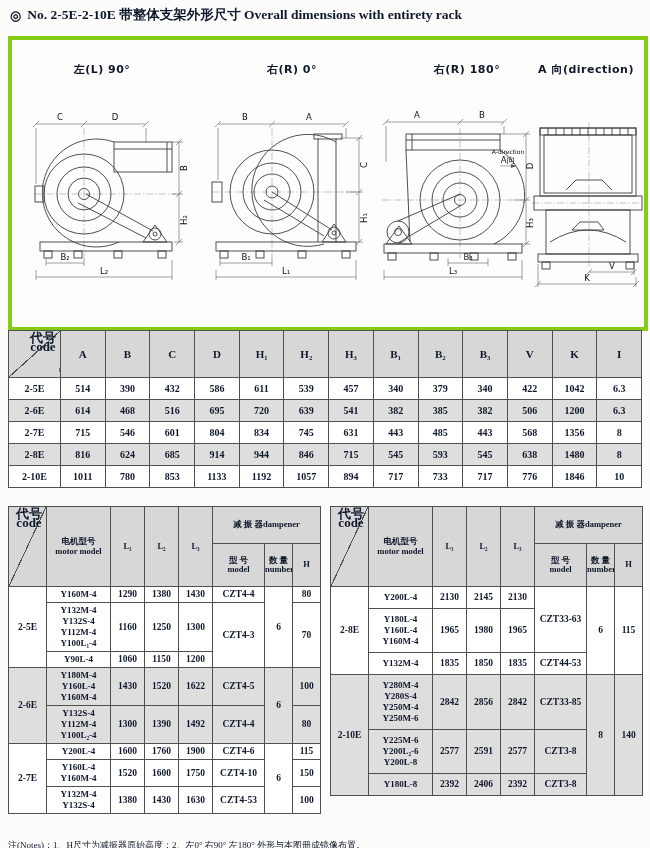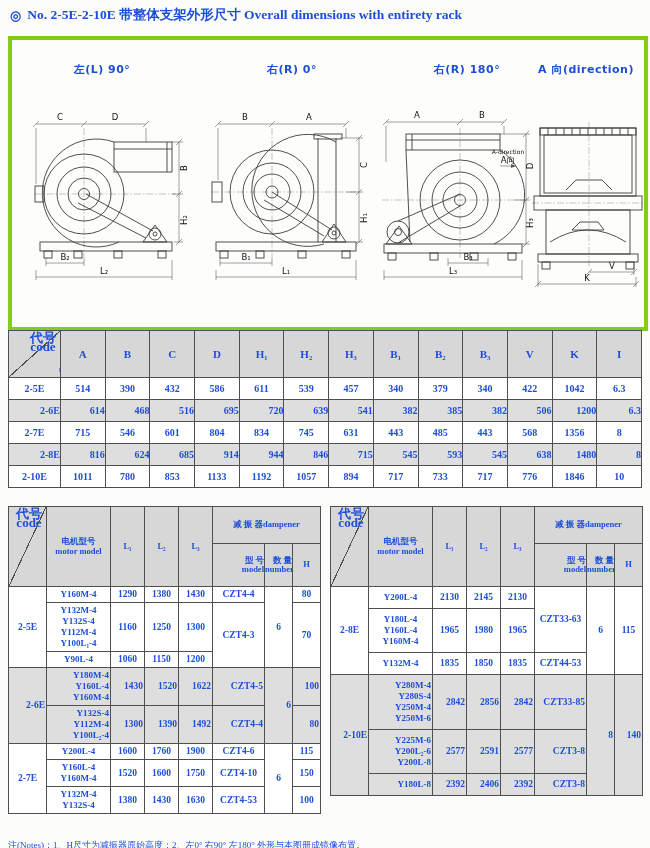--- a/index.html
+++ b/index.html
@@ -1,50 +1,50 @@
 <!DOCTYPE html>
 <html><head>
 <meta charset="utf-8">
 <style>
   html,body{margin:0;padding:0;background:#e9e9e9;}
-  .page{position:relative;width:650px;height:848px;background:#fcfcfb;font-family:"Liberation Serif",serif;color:#1d4ed8;overflow:hidden;}
+  .page{position:relative;width:650px;height:848px;background:#fcfcfb;font-family:"Liberation Serif",serif;color:#0f172a;overflow:hidden;}
   
   .title{position:absolute;left:10px;top:6px;width:630px;font-size:13.5px;font-weight:bold;white-space:nowrap;}
   .bullet{display:inline-block;margin-right:6px;font-size:13px;transform:translateY(1px);}
   
   .panel{position:absolute;left:8px;top:36px;width:632px;height:287px;border:4px solid #84cc16;background:#fdfdfc;}
   .viewlabel{position:absolute;top:22px;font-size:11px;font-weight:bold;text-align:center;font-family:"DejaVu Sans",sans-serif;letter-spacing:.5px;}
   .draw{position:absolute;top:62px;height:188px;}
   .ol line,.ol path,.ol rect,.ol circle{stroke:#3c3c3c;stroke-width:.9;fill:none;}
   .cl line{stroke:#8a8a8a;stroke-width:.5;stroke-dasharray:7 2 1.5 2;fill:none;}
   .dim line{stroke:#555;stroke-width:.55;fill:none;}
   .tx{font-family:"DejaVu Sans",sans-serif;font-size:8.5px;fill:#111;text-anchor:middle;}
   .txs{font-family:"DejaVu Sans",sans-serif;font-size:6px;fill:#111;text-anchor:middle;}
   
   table{border-collapse:collapse;table-layout:fixed;background:#fff;}
   th,td{border:1px solid #4f4f4f;text-align:center;vertical-align:middle;font-weight:bold;overflow:hidden;padding:0;}
-  tr.shaded td{background:#dedede;text-align:right;}
+  tr.shaded td{background:#dedede;}
   .corner{position:relative;background:#d7d7d7;}
   .diag{position:absolute;inset:0;background:linear-gradient(to bottom right,transparent 49.2%,#4f4f4f 49.2%,#4f4f4f 50.8%,transparent 50.8%);}
   .ct{position:absolute;top:3px;right:4px;font-size:13px;line-height:8.5px;text-align:center;}
   .cb{position:absolute;bottom:3px;left:4px;font-size:7.5px;line-height:8.5px;text-align:center;margin-left:46px;}
   
   .dimtable{position:absolute;left:8px;top:330px;width:634px;}
   .dimtable th{height:46px;background:#d7d7d7;font-size:11px;}
   .dimtable td{height:21px;font-size:10px;}
   
   .motortable{position:absolute;top:506px;width:312px;}
   #mt0{left:8px;} #mt1{left:330px;}
   .motortable th{background:#d7d7d7;font-size:8.5px;line-height:9.5px;}
   .motortable thead tr.t1 th{height:36px;}
   .motortable thead tr.t2 th{height:42px;}
   .motortable td{font-size:9.5px;line-height:11px;padding:2px 1px;}
   #mt1 td{padding:5px 1px;}
   .lcol{font-size:10px;}
-  .hdr2{font-size:8.5px;text-align:right;}
+  .hdr2{font-size:8.5px;}
   .motor-line{font-size:9px;line-height:11px;white-space:nowrap;}
   
   .notes{position:absolute;left:8px;top:840px;width:636px;font-size:9px;line-height:11px;}
   .notes .l1{white-space:nowrap;}
   .notes .en{margin-left:58px;font-size:8.5px;white-space:nowrap;}
 </style>
 </head>
 <body>
 
 <div class="page">

